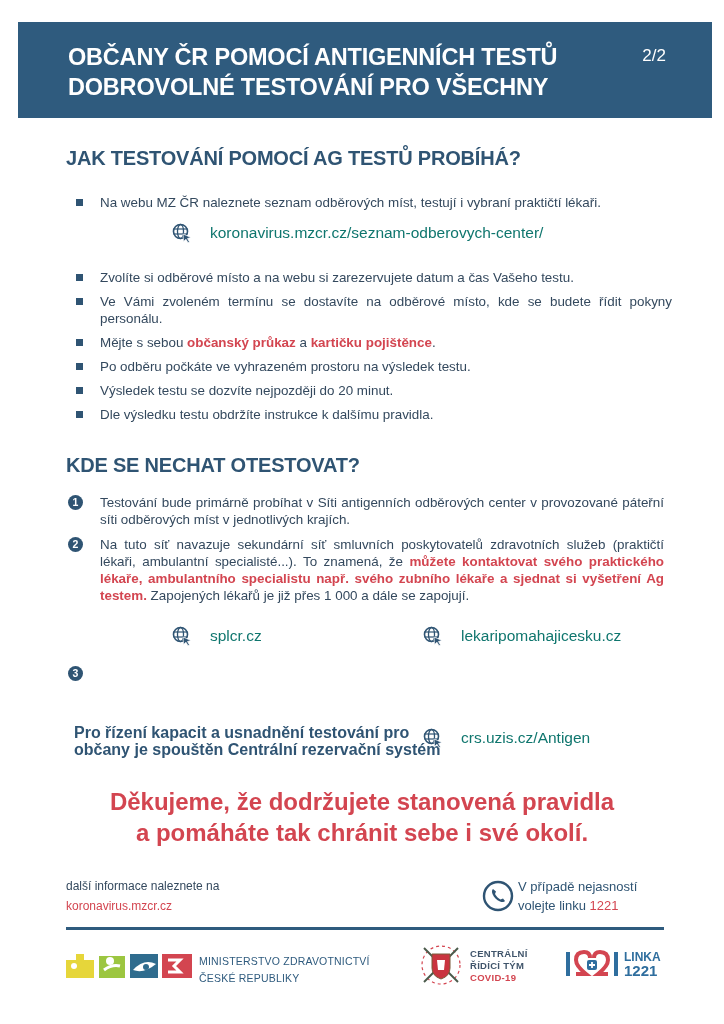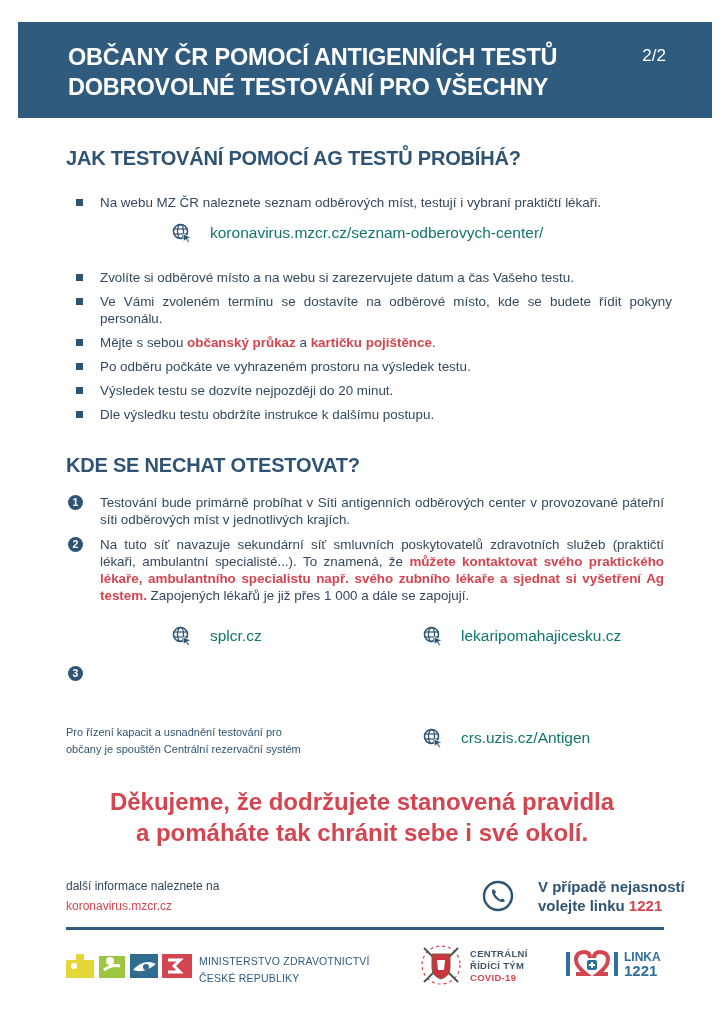--- a/index.html
+++ b/index.html
@@ -18,29 +18,29 @@
                 color:#34495e; margin-bottom:7px; text-align:justify; }
   .sq { position:absolute; left:2px; top:5px; width:7px; height:7px; background:#2f5473; }
   .red { color:#d34550; font-weight:bold; }
   .link { position:absolute; display:flex; align-items:center; font-size:15.5px; color:#0f766e; white-space:nowrap; }
   .globe { width:20px; height:20px; margin-right:18px; }
   .num-list { position:absolute; left:66px; width:598px; margin:0; padding:0; list-style:none; }
   .num-list li { position:relative; padding-left:34px; font-size:13.4px; line-height:17px;
                  color:#34495e; margin-bottom:8px; text-align:justify; }
   .num { position:absolute; left:2px; top:1px; width:15px; height:15px; border-radius:50%;
          background:#2f5473; color:#fff; font-size:10.5px; font-weight:bold; text-align:center; line-height:15px; }
-  .crs-text { position:absolute; left:66px; top:724px; font-size:11px; line-height:17px;
-              font-weight:normal; color:#2f5473; }
+  .crs-text { position:absolute; left:74px; top:724px; font-size:16px; line-height:17px;
+              font-weight:bold; color:#2f5473; }
   .thanks { position:absolute; left:0; width:724px; top:786px; text-align:center; font-size:24px;
             line-height:31px; font-weight:bold; color:#d34550; }
   .thanks div { white-space:nowrap; }
   .info { position:absolute; left:66px; top:876px; font-size:12px; line-height:20px; color:#34495e; }
   .info .url { color:#d34550; }
   .help { position:absolute; left:482px; top:877px; display:flex; align-items:center; }
-  .help-text { margin-left:24px; font-size:15px; font-weight:bold; color:#2f5473; line-height:19px; }
+  .help-text { margin-left:4px; font-size:13px; font-weight:normal; color:#2f5473; line-height:19px; }
   .help-text .num-red { color:#d34550; }
   .rule { position:absolute; left:66px; top:927px; width:598px; height:3px; background:#2f5b7e; }
   .footer { position:absolute; left:0; top:940px; width:600px; height:60px; }
   .mz-logo { position:absolute; left:66px; top:12px; display:flex; gap:4px; align-items:flex-end; }
   .mz-text { position:absolute; left:199px; top:13px; font-size:10.5px; line-height:17px; color:#2f5b7e; letter-spacing:0.2px; }
   .ct-emblem { position:absolute; left:418px; top:2px; }
   .ct-text { position:absolute; left:470px; top:8px; font-size:9.5px; line-height:12px; font-weight:bold; color:#40556b; letter-spacing:0.3px; }
   .ct-text .covid { color:#d34550; }
   .linka-logo { position:absolute; left:564px; top:8px; }
   .linka-text { position:absolute; left:624px; top:10px; font-size:12px; line-height:14px; font-weight:bold; color:#2f6e9e; }
@@ -73,21 +73,21 @@
   </svg>
   <span>koronavirus.mzcr.cz/seznam-odberovych-center/</span>
 </div>
 
 <ul class="bullets" style="top:261px;">
   <li><span class="sq"></span><span>Zvolíte si odběrové místo a na webu si zarezervujete datum a čas Vašeho testu.</span></li>
   <li><span class="sq"></span><span>Ve Vámi zvoleném termínu se dostavíte na odběrové místo, kde se budete řídit pokyny personálu.</span></li>
   <li><span class="sq"></span><span>Mějte s sebou </span><span class="red">občanský průkaz</span><span> a </span><span class="red">kartičku pojištěnce</span><span>.</span></li>
   <li><span class="sq"></span><span>Po odběru počkáte ve vyhrazeném prostoru na výsledek testu.</span></li>
   <li><span class="sq"></span><span>Výsledek testu se dozvíte nejpozději do 20 minut.</span></li>
-  <li><span class="sq"></span><span>Dle výsledku testu obdržíte instrukce k dalšímu postupu.</span></li>
+  <li><span class="sq"></span><span>Dle výsledku testu obdržíte instrukce k dalšímu pravidla.</span></li>
 </ul>
 
 <h2 style="top:454px;">KDE SE NECHAT OTESTOVAT?</h2>
 
 <ul class="num-list" style="top:494px;">
   <li><span class="num">1</span><span>Testování bude primárně probíhat v Síti antigenních odběrových center v provozované páteřní síti odběrových míst v jednotlivých krajích.</span></li>
   <li><span class="num">2</span><span>Na tuto síť navazuje sekundární síť smluvních poskytovatelů zdravotních služeb (praktičtí lékaři, ambulantní specialisté...). To znamená, že </span><span class="red">můžete kontaktovat svého praktického lékaře, ambulantního specialistu např. svého zubního lékaře a sjednat si vyšetření Ag testem.</span><span> Zapojených lékařů je již přes 1 000 a dále se zapojují.</span></li>
 </ul>
 
 <div class="link" style="left:172px; top:626px;justify-content:center;">

